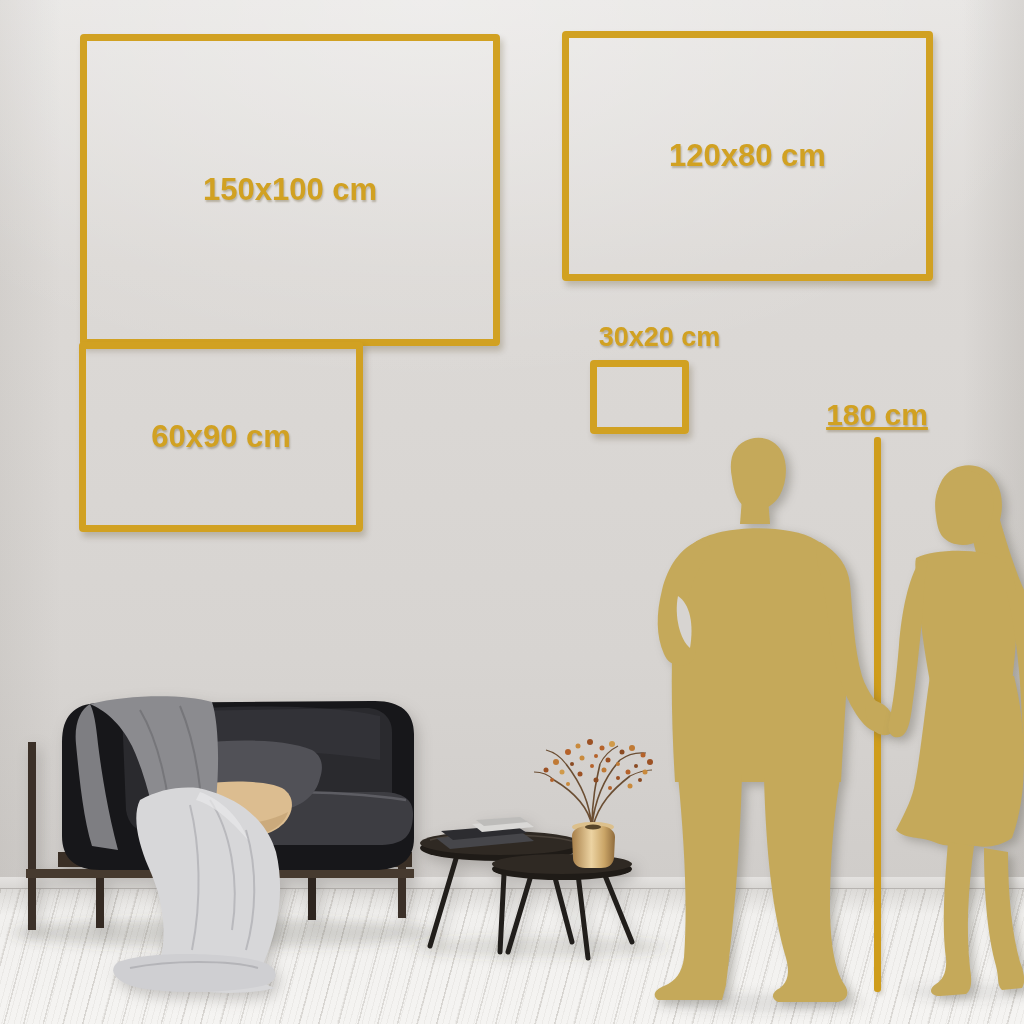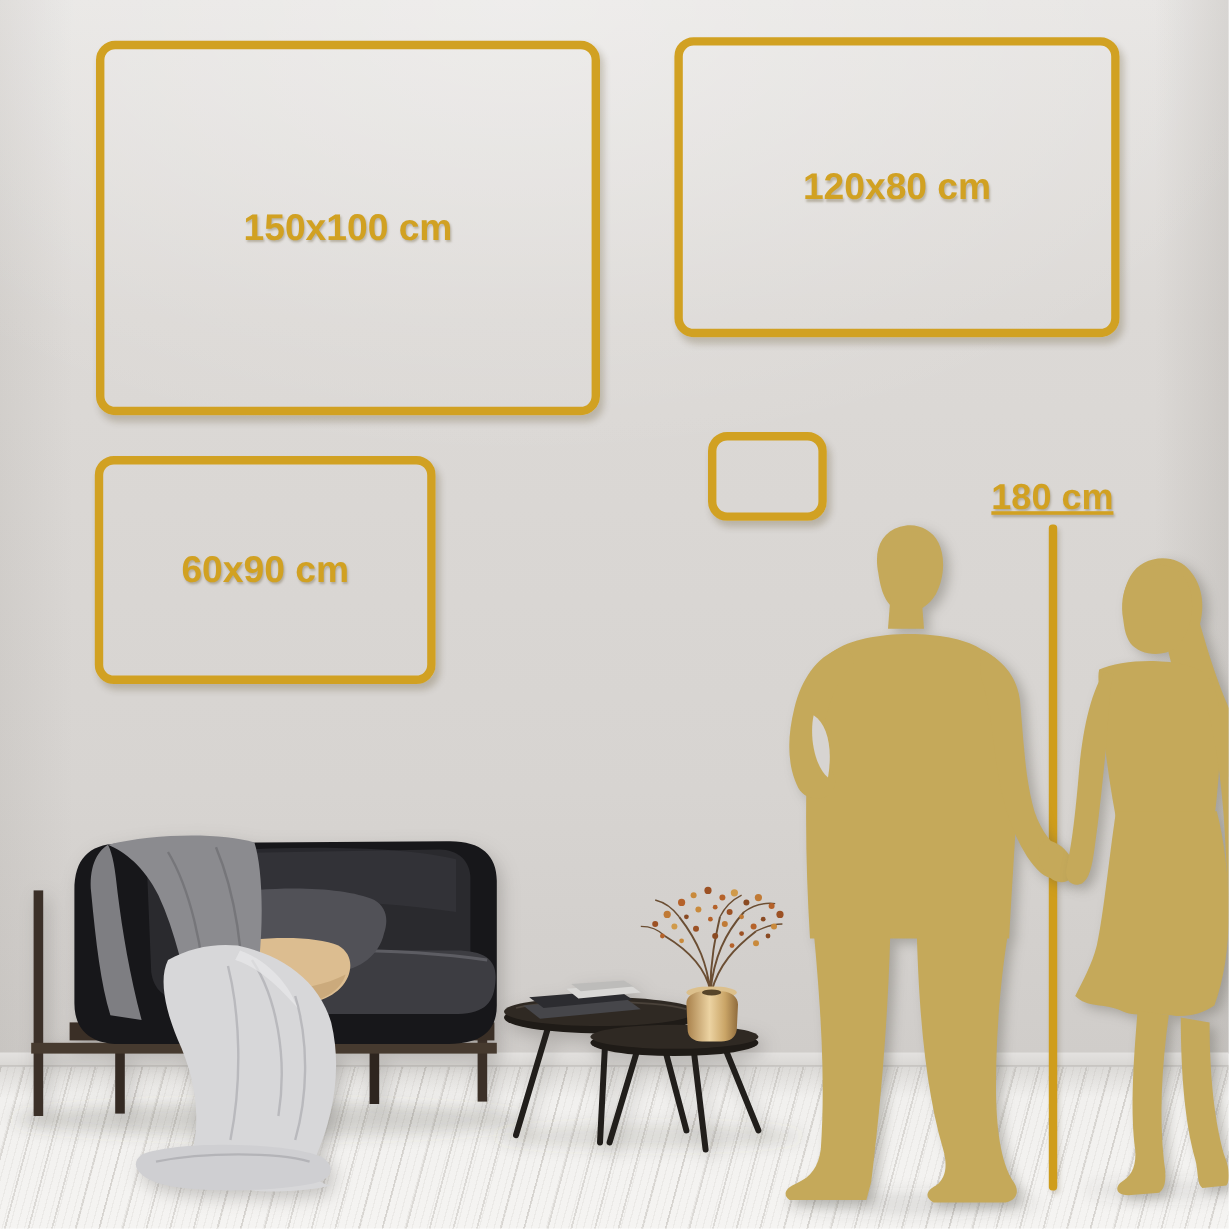--- a/index.html
+++ b/index.html
@@ -24,33 +24,33 @@
   .floor{
     position:absolute;left:0;top:889px;width:1024px;height:135px;
     background:
       linear-gradient(180deg, rgba(110,105,98,0.16) 0, rgba(110,105,98,0) 26px),
       repeating-linear-gradient(105deg, rgba(150,144,136,0.25) 0 1.5px, rgba(0,0,0,0) 1.5px 19px),
       repeating-linear-gradient(105deg, rgba(160,154,146,0.10) 0 1px, rgba(0,0,0,0) 1px 6px),
       linear-gradient(180deg,#f0efed,#f5f4f2);
   }
   
   .size-frame{
-    position:absolute;border:7px solid #d1a122;border-radius:16px;
+    position:absolute;border:7px solid #d1a122;border-radius:4px;
     box-shadow:3px 5px 6px rgba(70,50,5,0.22);
     display:flex;align-items:center;justify-content:center;
     box-sizing:border-box;
   }
   .gold-text{
     color:#d1a122;font-weight:700;letter-spacing:0px;
     text-shadow:1px 2px 2px rgba(70,50,5,0.28);
     white-space:nowrap;
   }
   .f-150{left:80px;top:34px;width:420px;height:312px;}
   .f-120{left:562px;top:31px;width:371px;height:250px;}
-  .f-6090{left:79px;top:380px;width:284px;height:190px;}
+  .f-6090{left:79px;top:342px;width:284px;height:190px;}
   .f-6040{left:376px;top:358px;width:195px;height:135px;}
   .f-3020{left:590px;top:360px;width:99px;height:74px;}
   .size-frame .gold-text{font-size:31px;}
   .label-3020{
     position:absolute;left:577px;top:321px;width:165px;height:32px;
     display:flex;align-items:center;justify-content:center;font-size:27px;
   }
   
   .label-180{
     position:absolute;left:815px;top:399px;width:124px;height:32px;
@@ -83,20 +83,21 @@
   <div class="size-frame f-150">
     <span class="gold-text">150x100 cm</span>
   </div>
   <div class="size-frame f-120">
     <span class="gold-text">120x80 cm</span>
   </div>
   <div class="size-frame f-6090">
     <span class="gold-text">60x90 cm</span>
   </div>
   <div class="size-frame f-3020"></div>
+  <div class="label-3020 gold-text">30x20 cm</div>
 
   <div class="label-180 gold-text">180 cm</div>
   <div class="ruler-line"></div>
 
   <svg class="scene" viewBox="0 0 1024 1024">
     <defs>
       <filter id="blur6" x="-40%" y="-200%" width="180%" height="500%">
           <feGaussianBlur stdDeviation="6"></feGaussianBlur>
         </filter>
       <linearGradient id="brass" x1="0" y1="0" x2="1" y2="0">

